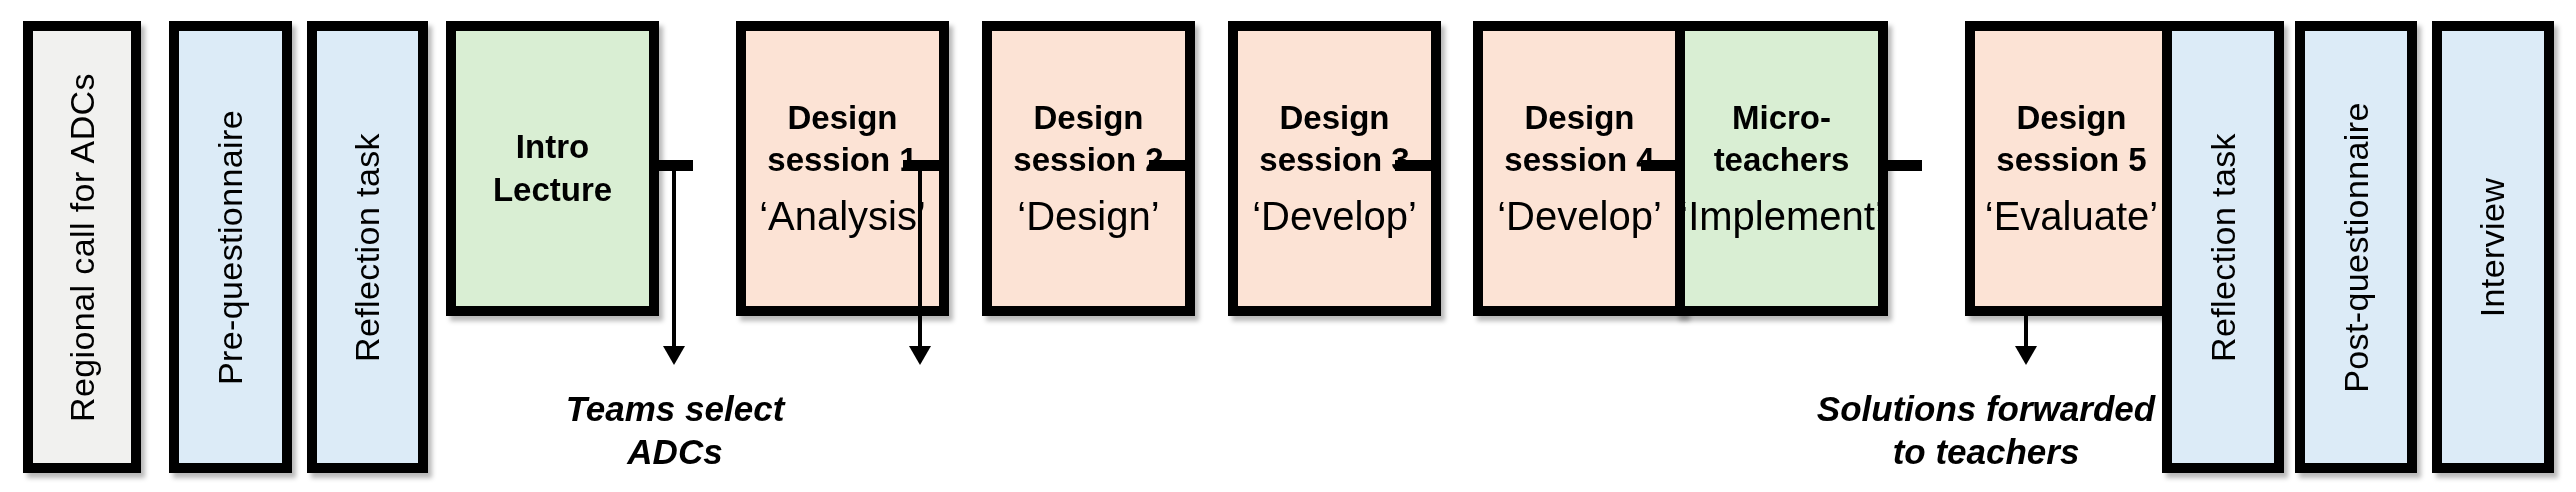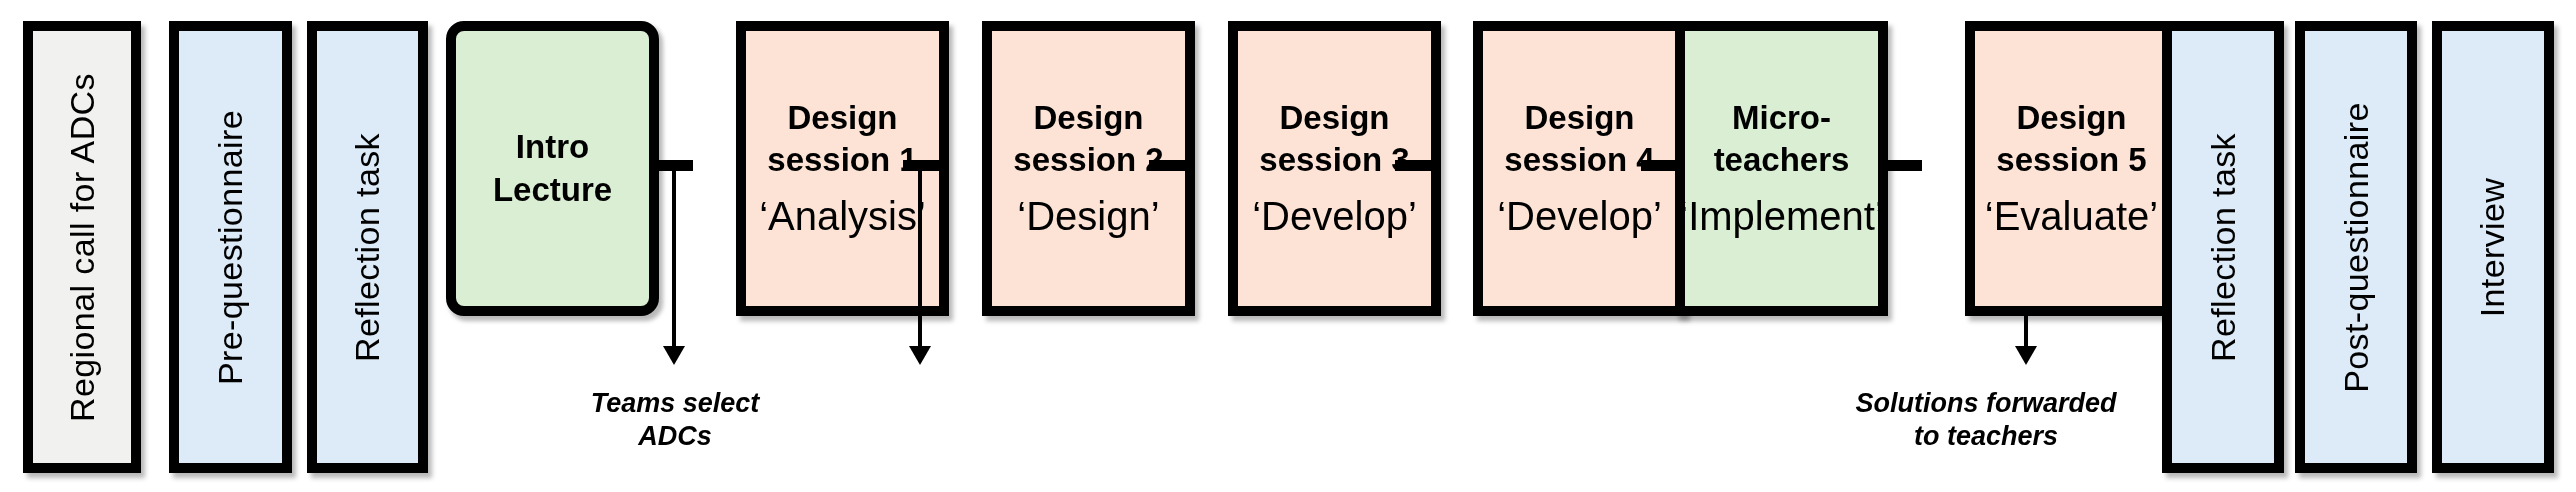--- a/index.html
+++ b/index.html
@@ -85,41 +85,41 @@
     border-right: 11.6px solid transparent;
     border-top: 19.3px solid #000;
   }
   .note {
     position: absolute;
     top: 387px;
     width: 340px;
     text-align: center;
     font-style: italic;
     font-weight: bold;
-    font-size: 27px;
+    font-size: 35px;
     line-height: 1.24;
     white-space: pre-line;
   }
 </style>
 </head>
 <body>
 
 <div class="canvas">
 
   <div class="box tall fill-gray" style="left:23px; width:118px;">
     <span class="vtext">Regional call for ADCs</span>
   </div>
   <div class="box tall fill-blue" style="left:169px; width:123px;">
     <span class="vtext">Pre-questionnaire</span>
   </div>
   <div class="box tall fill-blue" style="left:307px; width:121px;">
     <span class="vtext">Reflection task</span>
   </div>
 
-  <div class="box session fill-green" style="left:446px;border-radius:18px;">
+  <div class="box session fill-green" style="left:446px;">
     <div class="session-content">
       <div class="title">Intro
 Lecture</div>
 
     </div>
   </div>
   <div class="box session fill-peach" style="left:692px;">
     <div class="session-content">
       <div class="title">Design
 session 1</div>

